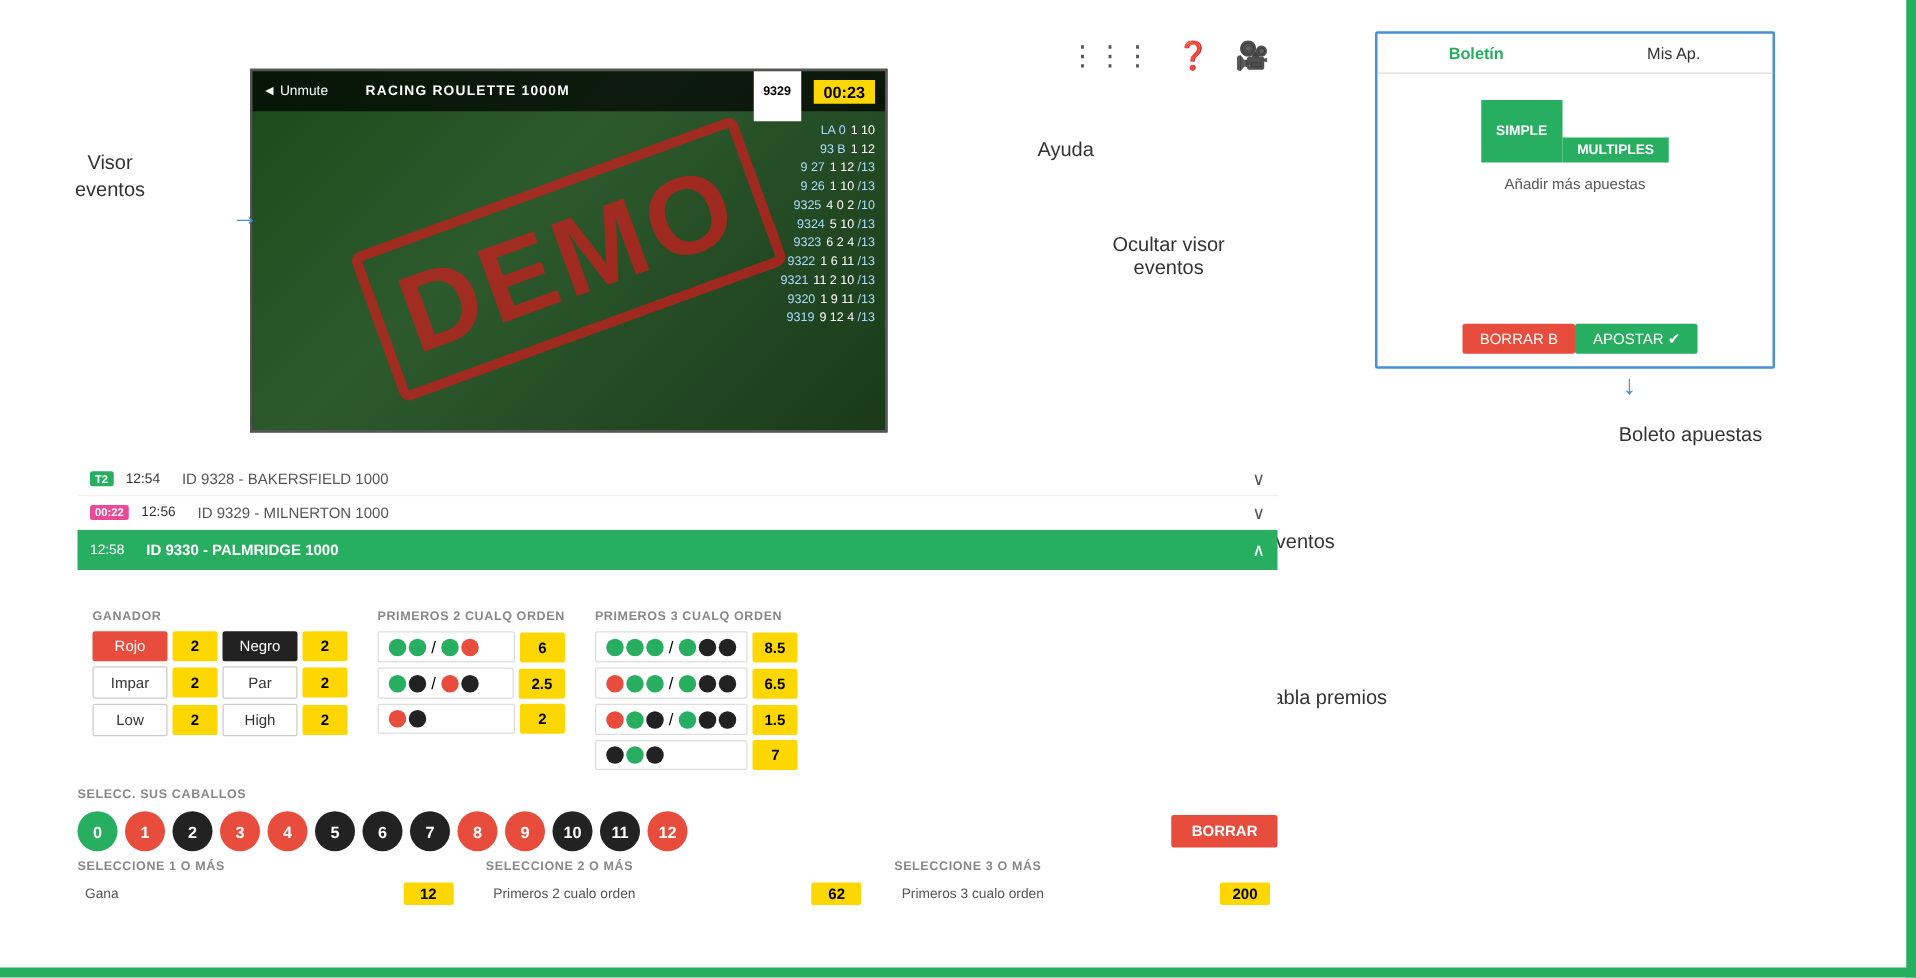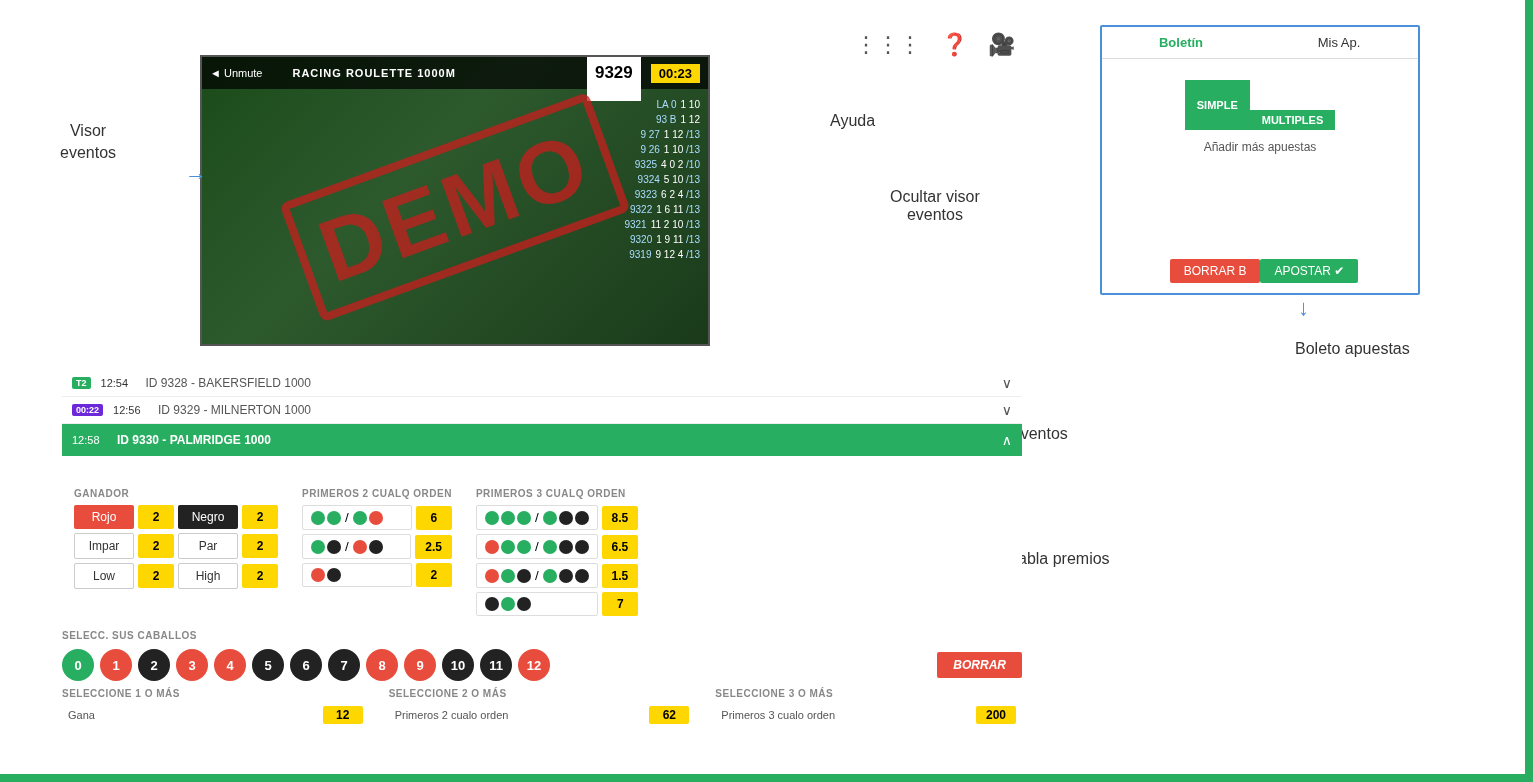--- a/index.html
+++ b/index.html
@@ -50,21 +50,21 @@
       color: #fff;
       font-size: 11px;
       font-weight: bold;
       letter-spacing: 1px;
       margin-left: 20px;
     }
     .game-id-badge {
       background: #fff;
       color: #000;
       font-weight: bold;
-      font-size: 17px;
+      font-size: 10px;
       padding: 18px 8px;
       margin-left: auto;
     }
     .timer-badge {
       background: #ffd700;
       color: #000;
       font-weight: bold;
       font-size: 13px;
       padding: 2px 8px;
     }
@@ -241,21 +241,21 @@
       cursor: pointer;
     }
     .event-badge {
       font-size: 9px;
       font-weight: bold;
       padding: 1px 4px;
       border-radius: 2px;
       color: #fff;
     }
     .badge-green { background: #27ae60; }
-    .badge-red { background: #6d28d9; }
+    .badge-red { background: #ec4899; }
     .event-time { font-size: 11px; color: #333; min-width: 35px; }
     .event-name { font-size: 12px; color: #555; flex: 1; }
     .event-chevron { color: #555; font-size: 14px; }
 
     .event-row-active {
       background: #27ae60;
       color: #fff;
       padding: 8px 10px;
       display: flex;
       align-items: center;
@@ -367,21 +367,20 @@
     .btn-borrar {
       background: #e74c3c;
       color: #fff;
       border: none;
       padding: 6px 16px;
       font-size: 12px;
       font-weight: bold;
       cursor: pointer;
       margin-left: auto;
       border-radius: 2px;
-      font-style: italic;
     }
 
     
     .selection-summary {
       position: absolute;
       left: 62px;
       top: 688px;
       width: 960px;
     }
     .sel-grid { display: flex; gap: 20px; }

